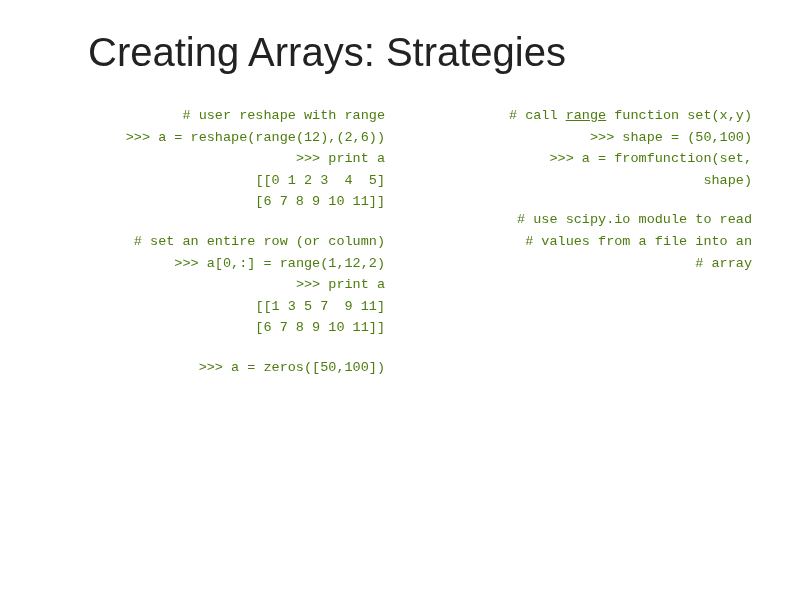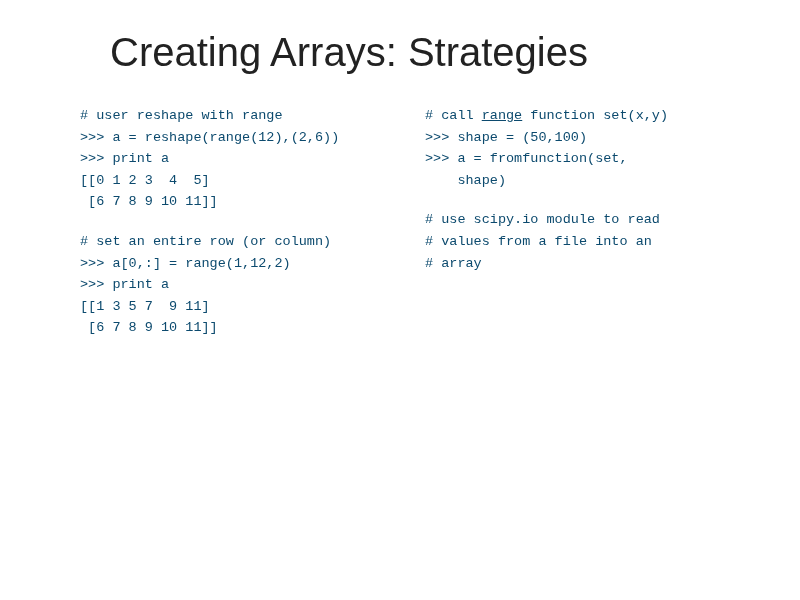--- a/index.html
+++ b/index.html
@@ -12,39 +12,40 @@
       width: 800px;
       height: 600px;
       background: #ffffff;
       font-family: Arial, Helvetica, sans-serif;
       overflow: hidden;
     }
 
     .page {
       width: 800px;
       height: 424px;
-      padding: 30px 70px;
+      padding: 30px 48px;
     }
 
     .title {
       font-size: 40px;
       font-weight: normal;
       color: #222222;
       margin-bottom: 30px;
       margin-left: 40px;
     }
 
     .content {
       display: grid;
       grid-template-columns: 1fr 1fr;
       gap: 0 30px;
       font-family: 'Courier New', Courier, monospace;
       font-size: 13.5px;
       line-height: 1.6;
-      color: #0c4a6e;
+      color: #4d7c0f;
+      text-align: right;
     }
 
     .left-col {
       padding-left: 10px;
     }
 
     .right-col {
       padding-left: 10px;
     }
 
@@ -78,20 +79,23 @@
       </div>
 
       <div class="code-block">
         <pre># set an entire row (or column)
 &gt;&gt;&gt; a[0,:] = range(1,12,2)
 &gt;&gt;&gt; print a
 [[1 3 5 7  9 11]
  [6 7 8 9 10 11]]</pre>
       </div>
 
+      <div class="code-block">
+        <pre>&gt;&gt;&gt; a = zeros([50,100])</pre>
+      </div>
 
     </div>
 
     <div class="right-col">
 
 
       <div class="code-block">
         <pre># call <span style="text-decoration:underline;">range</span> function set(x,y)
 &gt;&gt;&gt; shape = (50,100)
 &gt;&gt;&gt; a = fromfunction(set,

